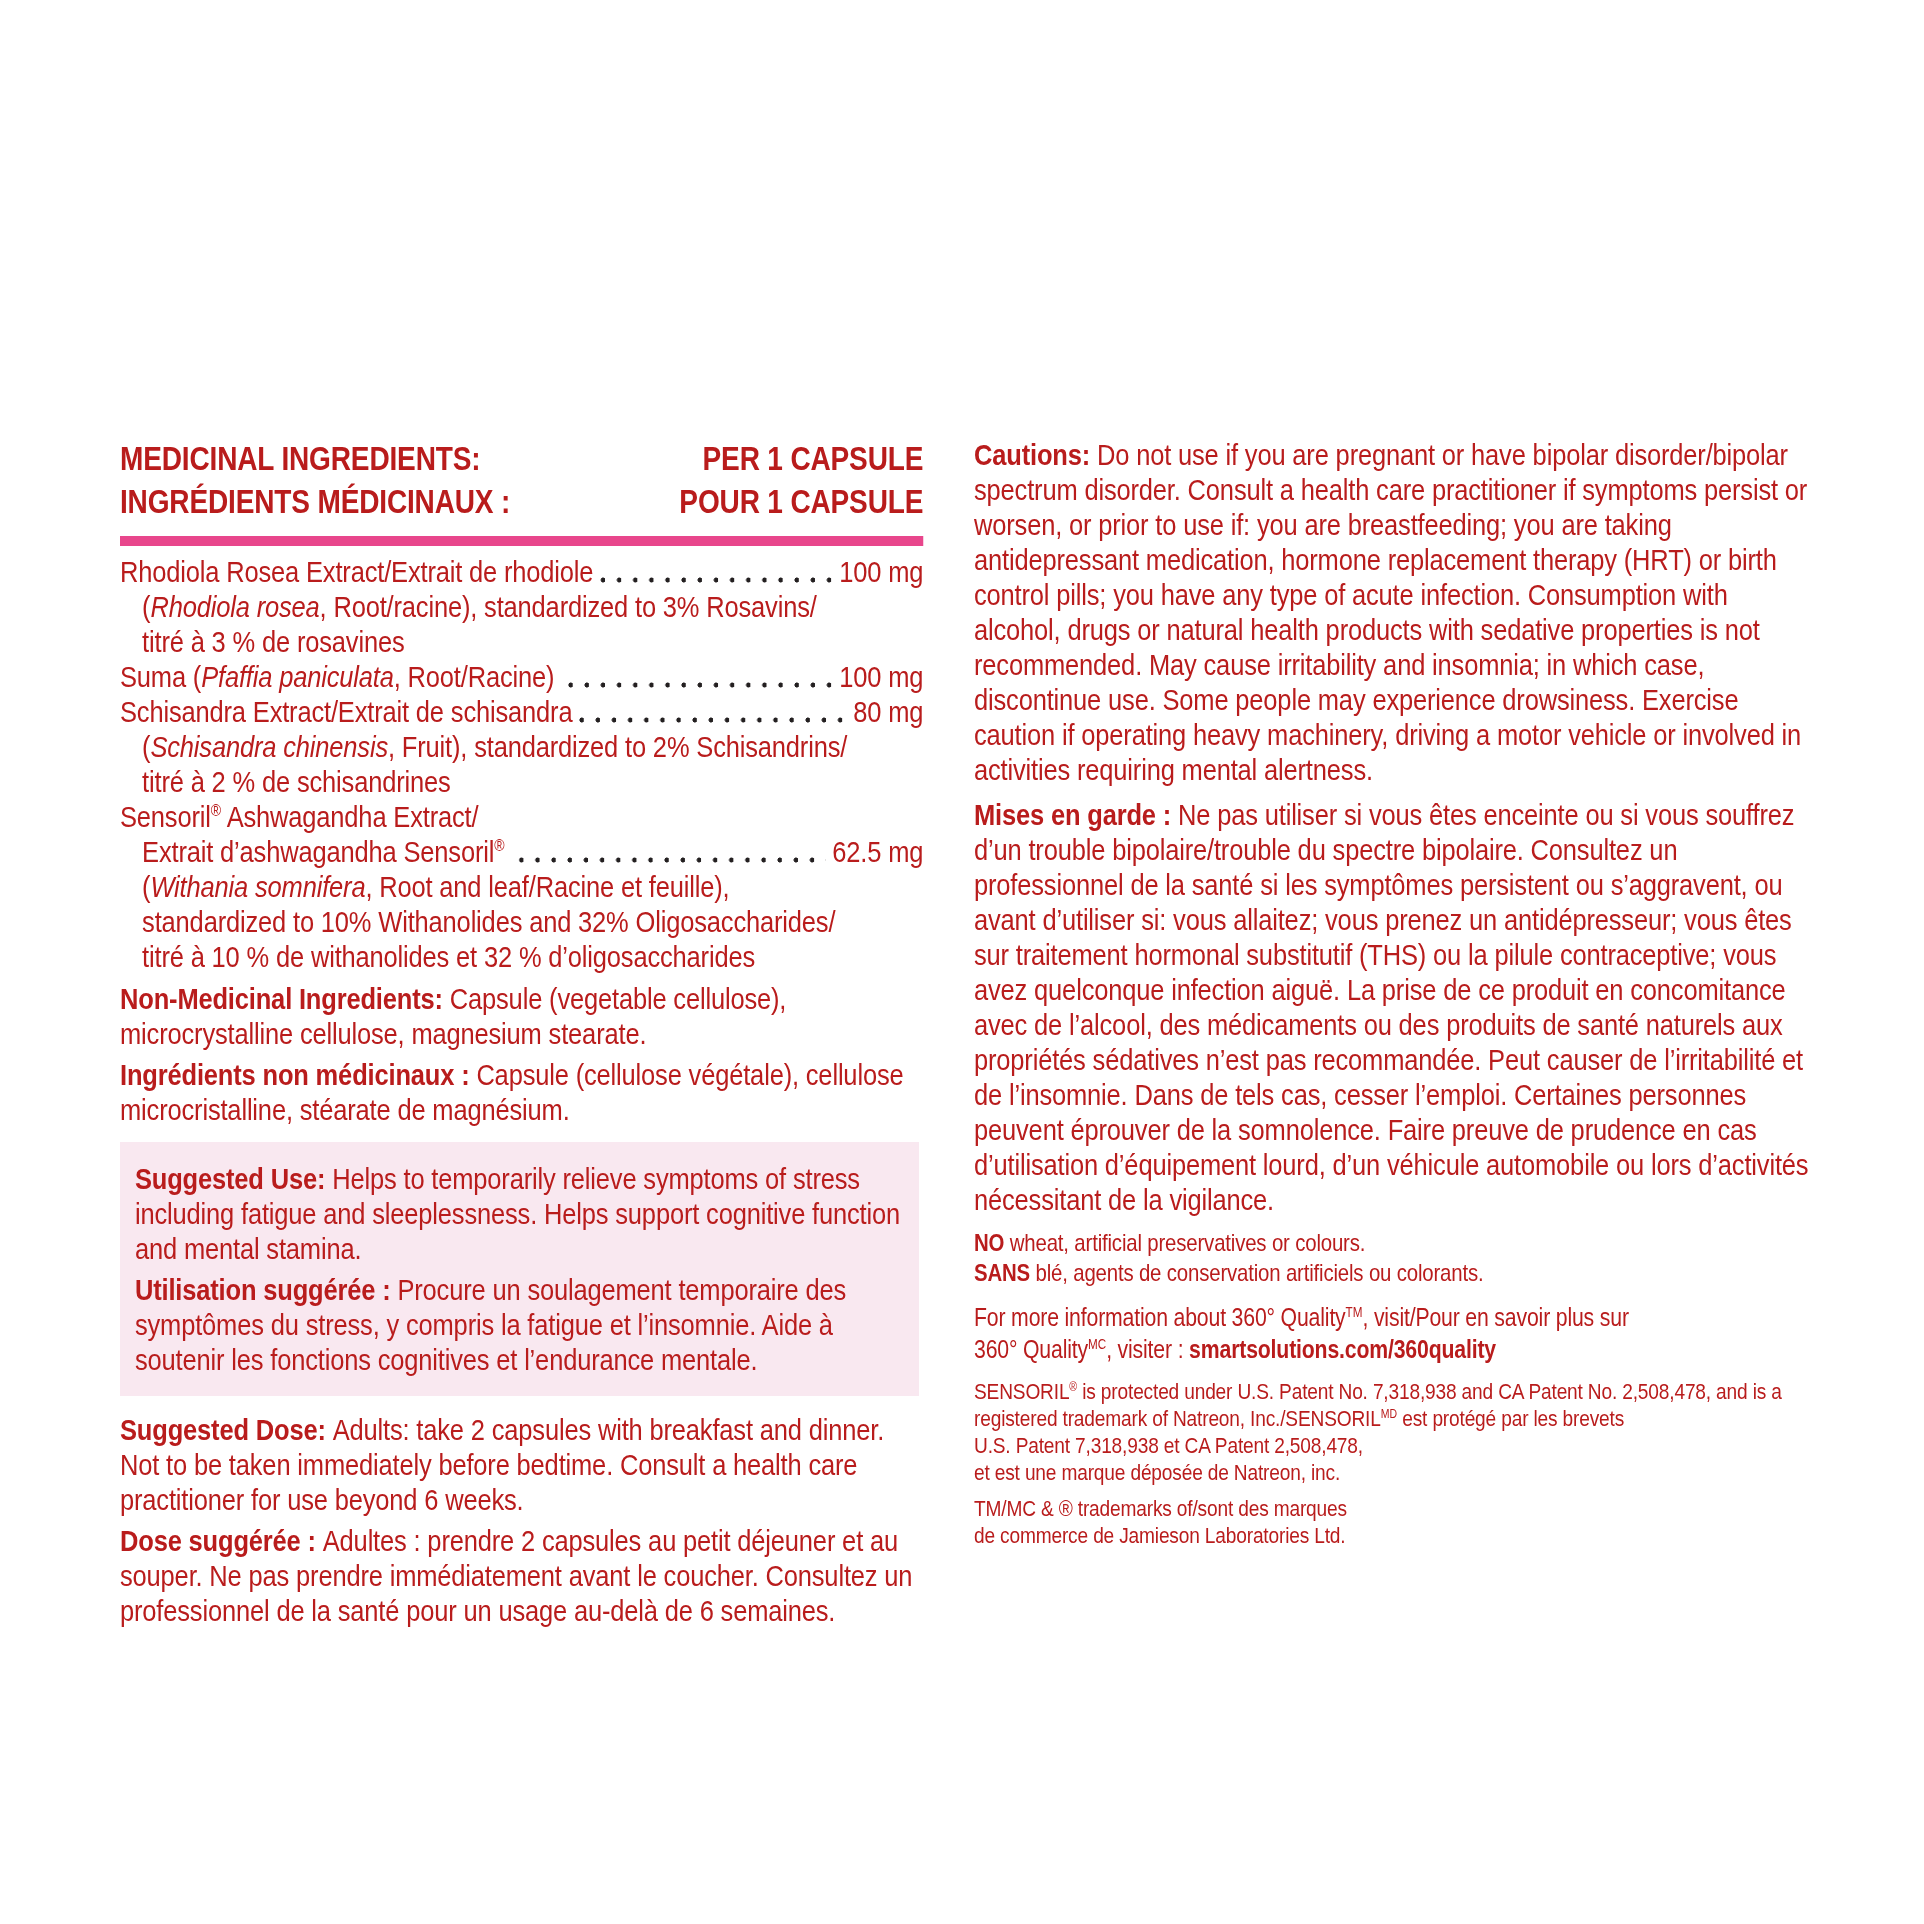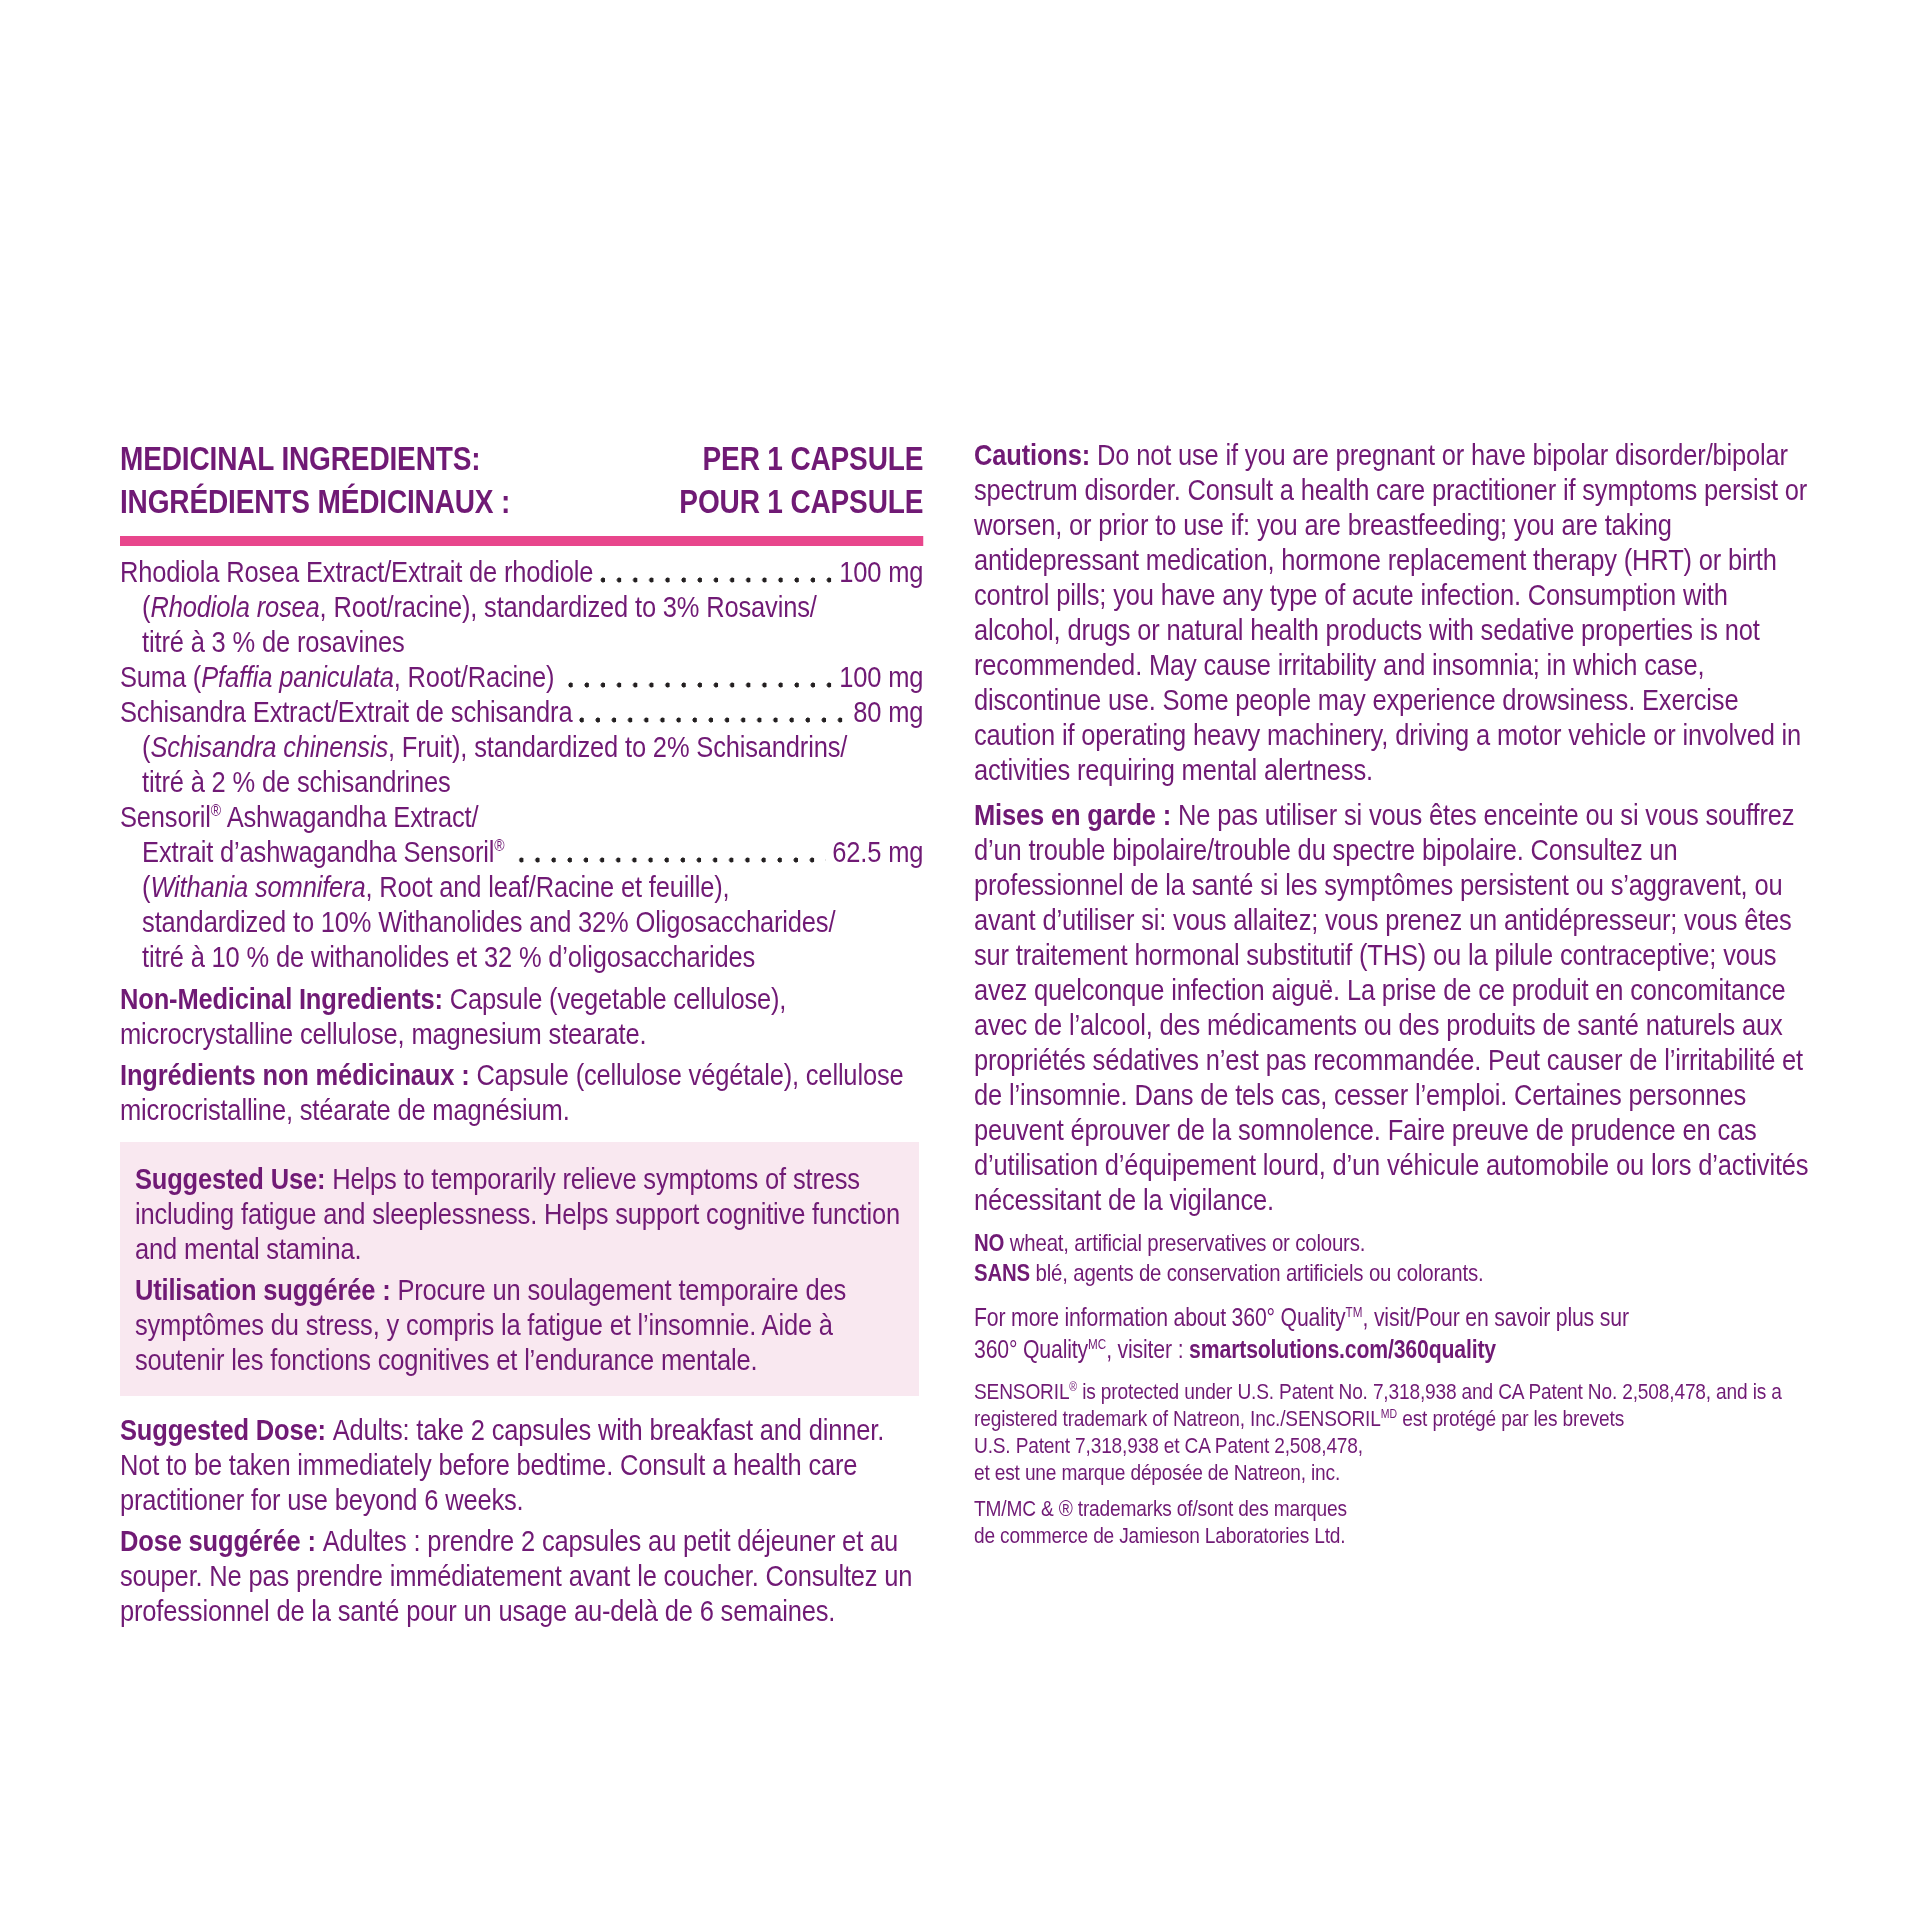--- a/index.html
+++ b/index.html
@@ -49,21 +49,21 @@
   .claim{font-size:24px;line-height:30px;letter-spacing:-0.2px;}
   .claims-group{margin-top:11.2px;}
   .info{font-size:25px;line-height:32px;letter-spacing:-0.2px;margin-top:13px;}
   .fine{font-size:22.5px;line-height:27px;letter-spacing:-0.2px;margin-top:13px;}
   .fine.tm{margin-top:9.6px;}
   .mises{margin-top:9.6px;}
 </style>
 </head>
 <body>
 
-<div class="canvas" style="color: #701a75;">
+<div class="canvas" style="color: #b91c1c;">
 
   <div class="col col-left body-text">
 
     <div class="mi-header">
       <div class="hl">
         <div>MEDICINAL INGREDIENTS:</div>
         <div>INGRÉDIENTS MÉDICINAUX :</div>
       </div>
       <div class="hr">
         <div>PER 1 CAPSULE</div>

